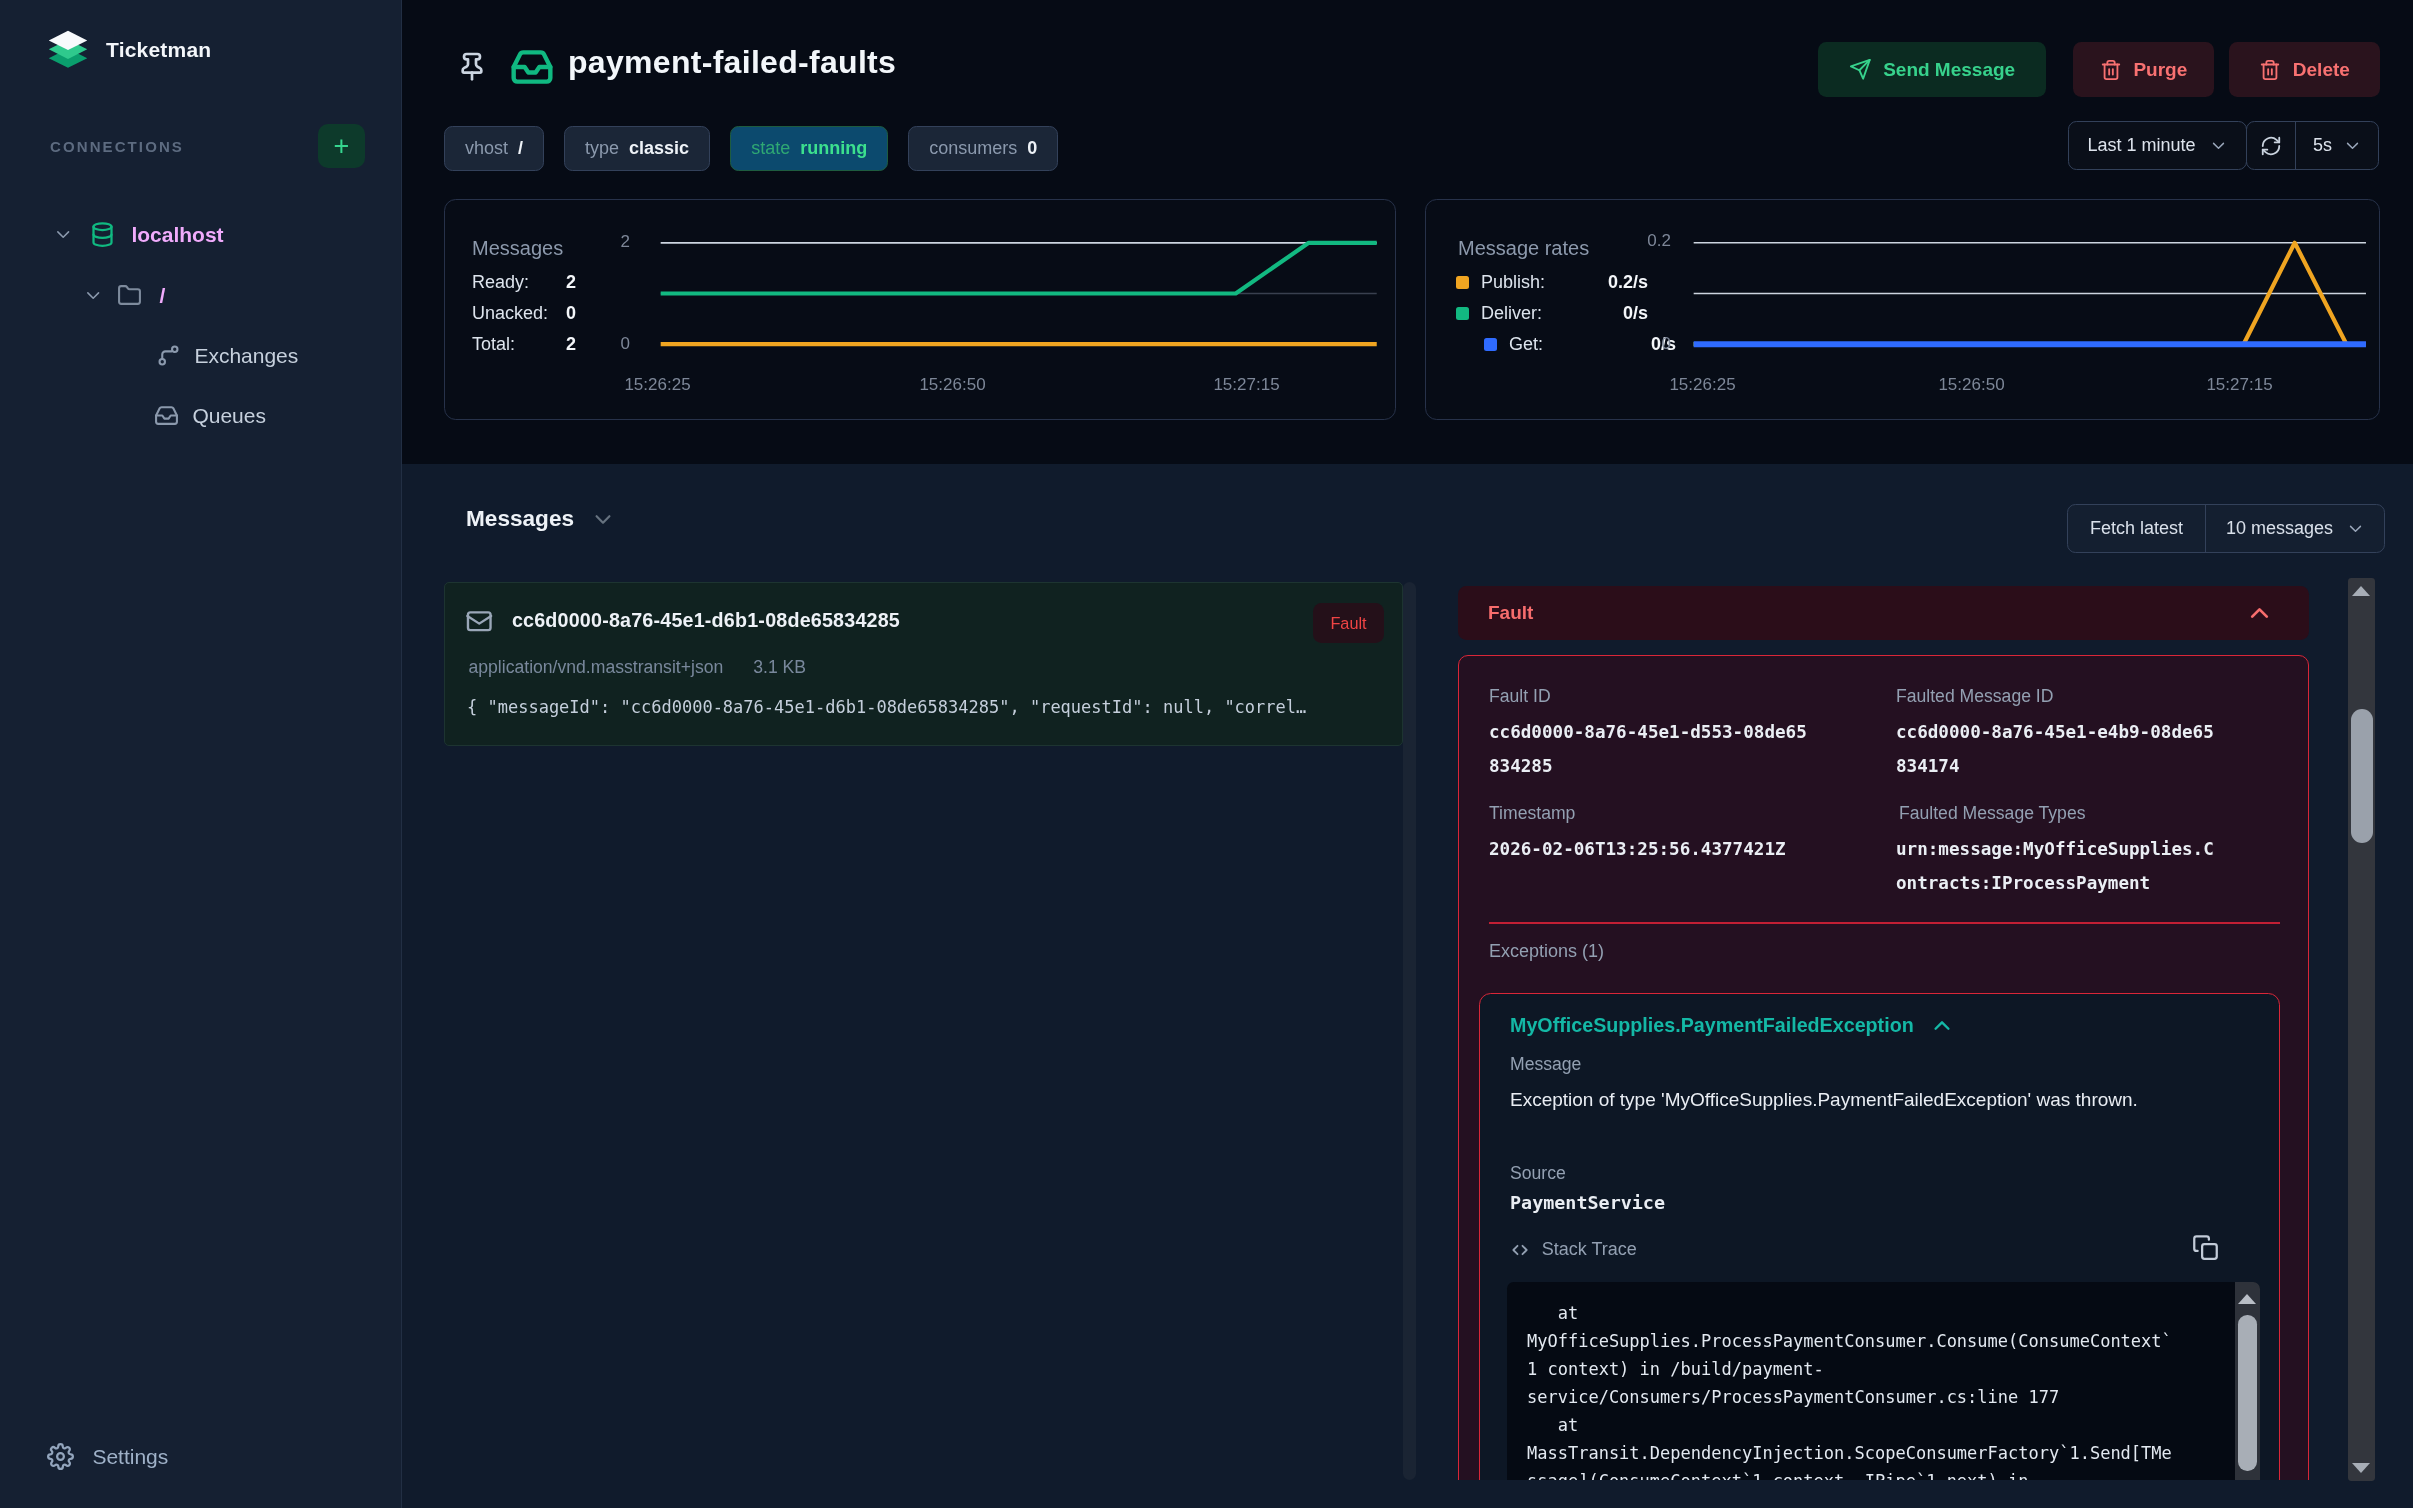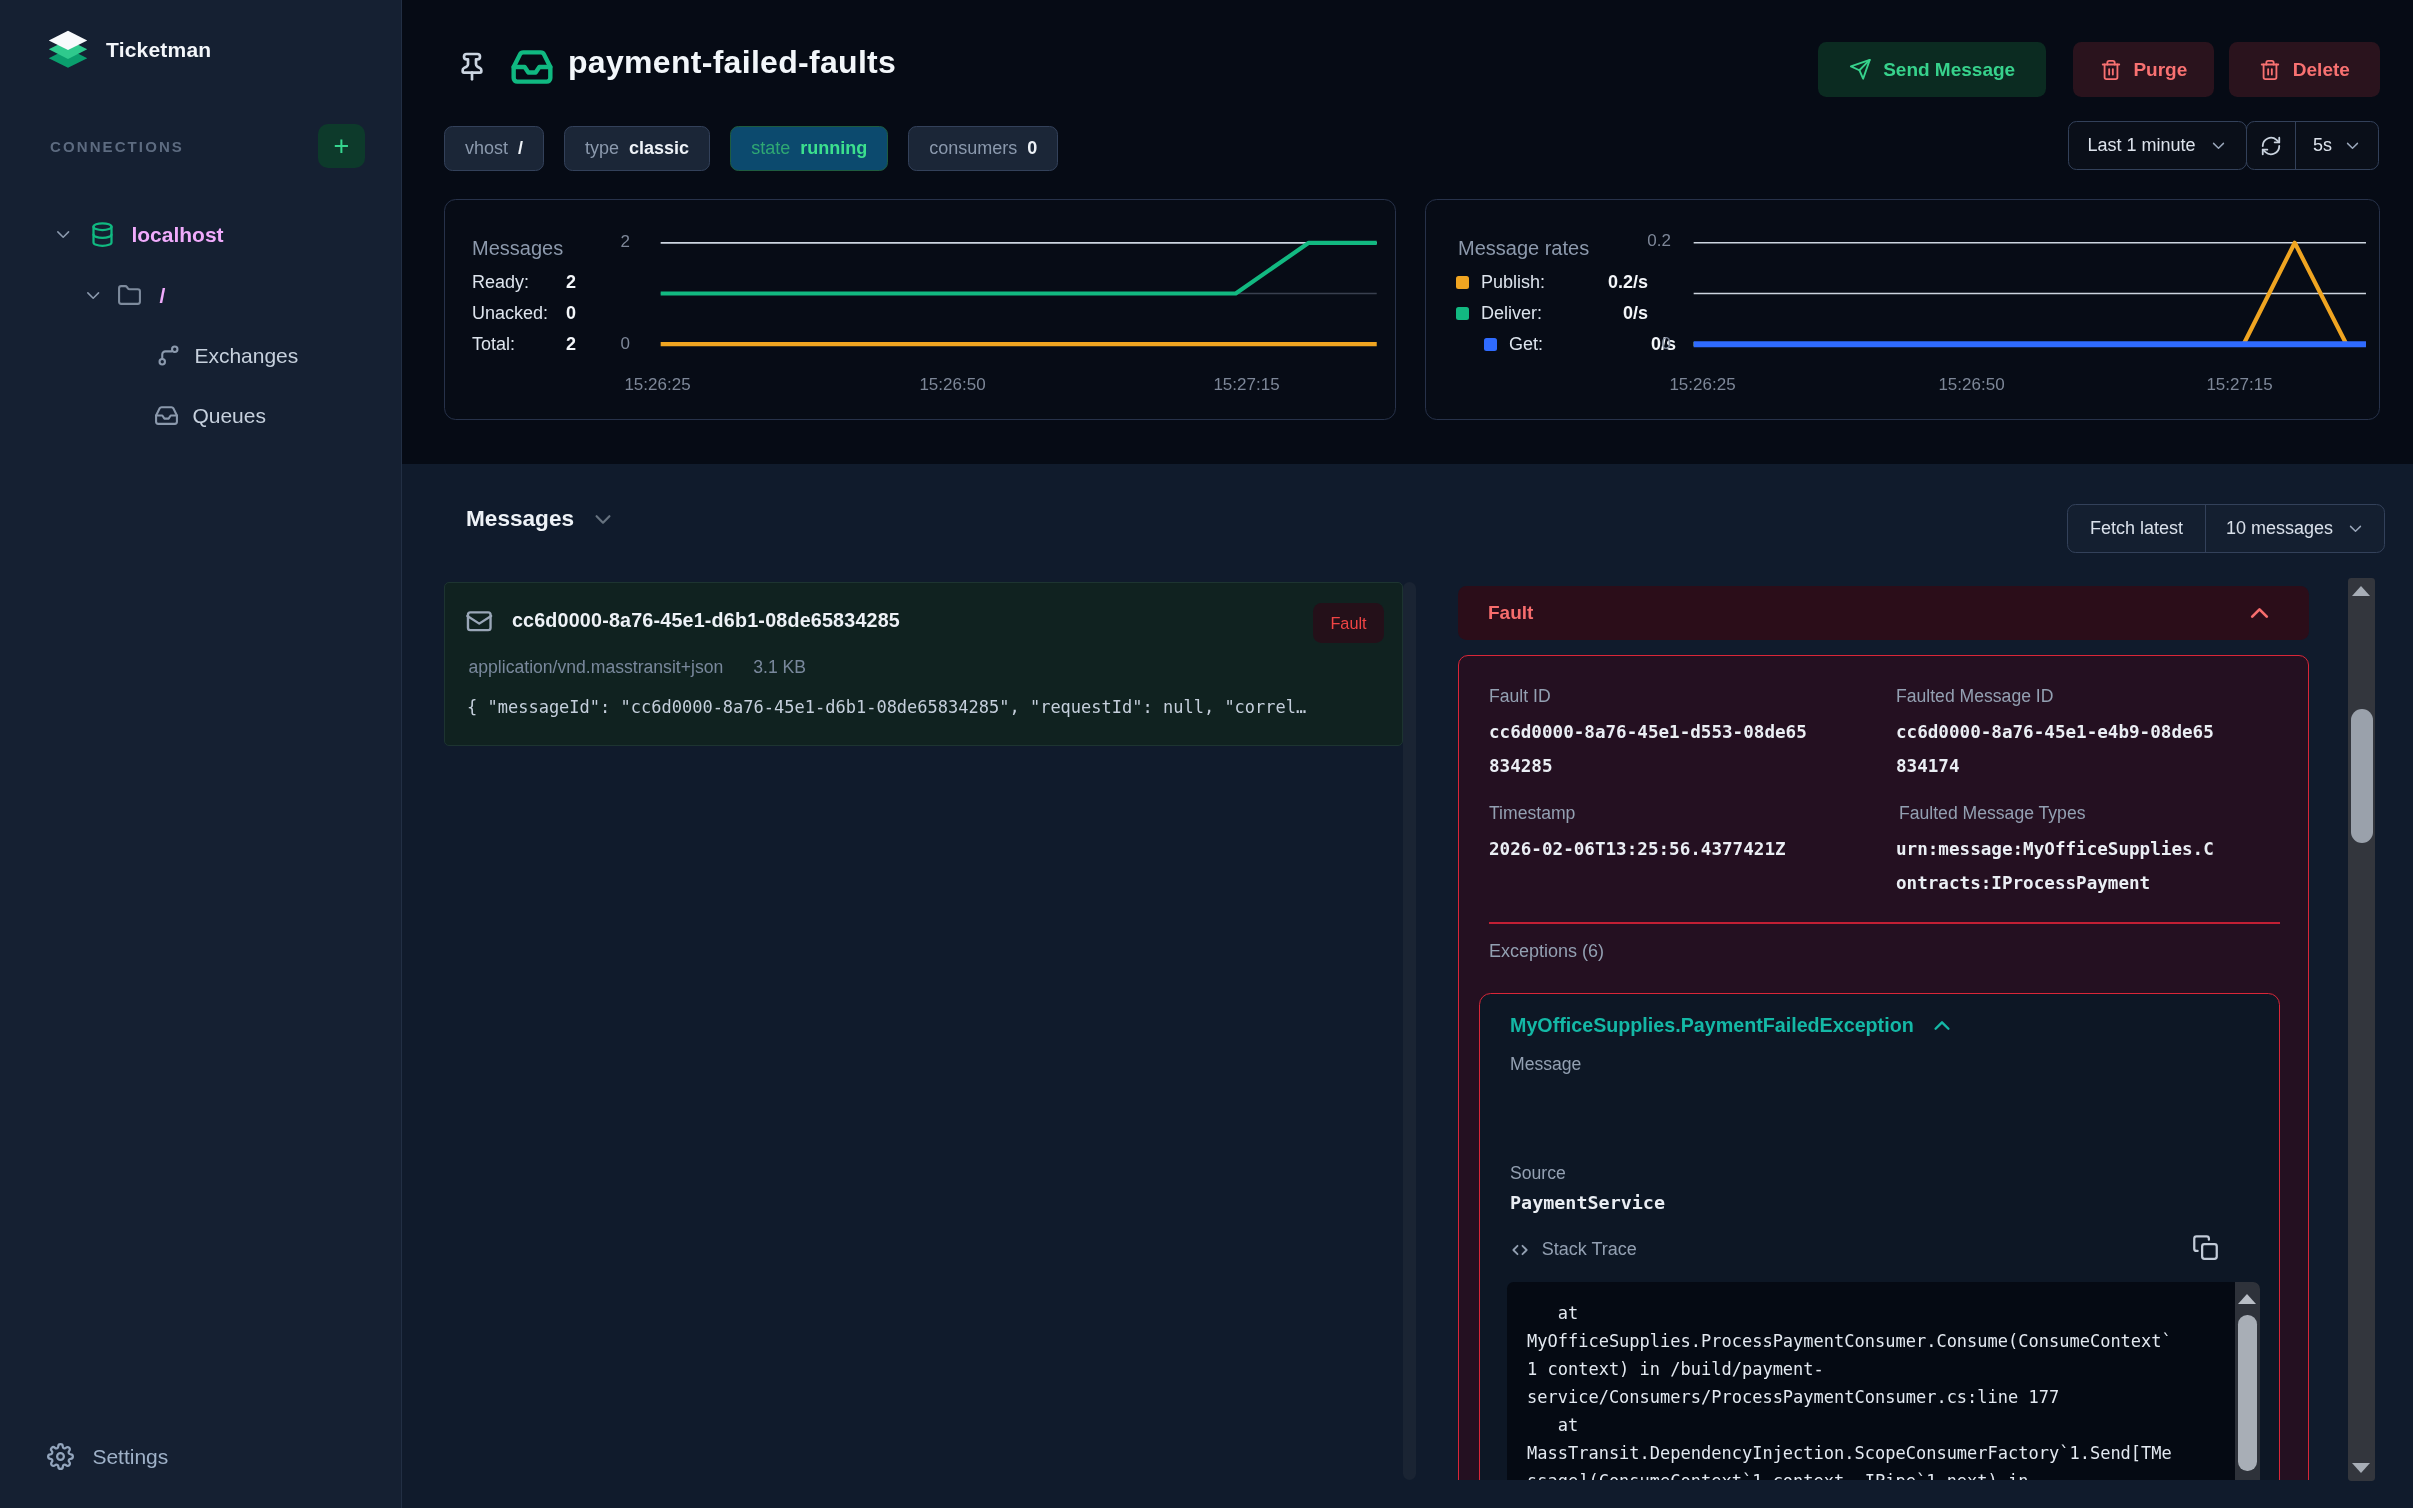--- a/index.html
+++ b/index.html
@@ -350,30 +350,31 @@
       <div class="f-value mono" style="left:30px; top:59px;">cc6d0000-8a76-45e1-d553-08de65834285</div>
       <span class="f-label" style="left:437px; top:30px;">Faulted Message ID</span>
       <div class="f-value mono" style="left:437px; top:59px;">cc6d0000-8a76-45e1-e4b9-08de65834174</div>
 
       <span class="f-label" style="left:30px; top:147px;">Timestamp</span>
       <div class="f-value mono" style="left:30px; top:176px;">2026-02-06T13:25:56.4377421Z</div>
       <span class="f-label" style="left:440px; top:147px;">Faulted Message Types</span>
       <div class="f-value mono" style="left:437px; top:176px;">urn:message:MyOfficeSupplies.Contracts:IProcessPayment</div>
 
       <div class="divider"></div>
-      <span class="f-label" style="left:30px; top:285px; font-size:18px;">Exceptions (6)</span>
+      <span class="f-label" style="left:30px; top:285px; font-size:18px;">Exceptions (1)</span>
 
       <div class="exc-card">
         <div class="exc-title-row">
           <span class="exc-title">MyOfficeSupplies.PaymentFailedException</span>
           <svg class="icon" width="22" height="22" viewBox="0 0 24 24" style="stroke-width:2.6">
               <polyline points="5 15 12 8 19 15"></polyline>
             </svg>
         </div>
         <span class="e-label" style="top:60px;">Message</span>
+        <div class="exc-message">Exception of type 'MyOfficeSupplies.PaymentFailedException' was thrown.</div>
         <span class="e-label" style="top:169px;">Source</span>
         <div class="exc-source mono">PaymentService</div>
 
         <div class="stack-row">
           <svg class="icon" width="20" height="20" viewBox="0 0 24 24" style="stroke-width:2.2">
               <polyline points="9 7 4 12 9 17"></polyline>
               <polyline points="15 7 20 12 15 17"></polyline>
             </svg>
           <span>Stack Trace</span>
         </div>

